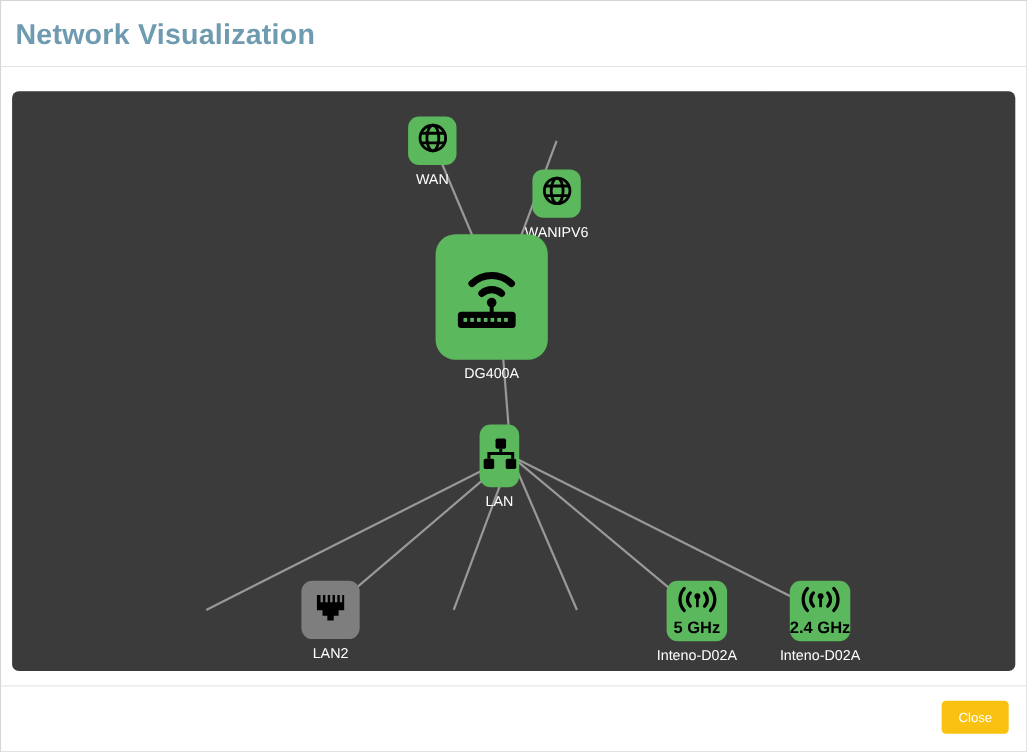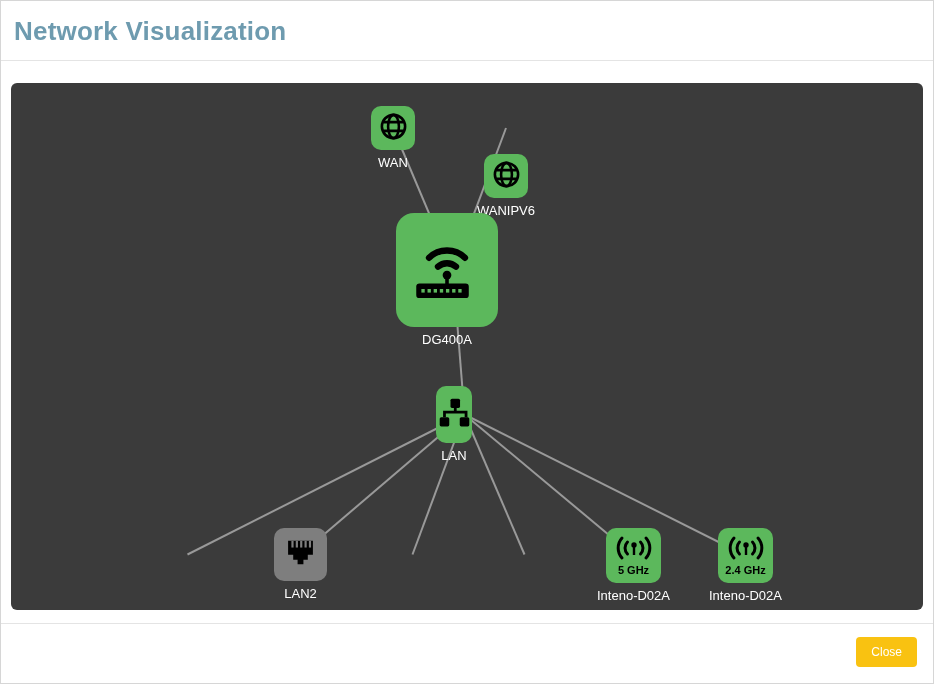--- a/index.html
+++ b/index.html
@@ -46,21 +46,21 @@
     position: absolute;
     top: calc(100% + 5px);
     left: 50%;
     transform: translateX(-50%);
     white-space: nowrap;
     color: #ffffff;
     font-size: 13px;
     text-align: center;
   }
   .band {
-    font-size: 11px;
+    font-size: 15px;
     font-weight: bold;
     color: #000;
     margin-top: -1px;
     white-space: nowrap;
   }
   .footer-divider { margin-top: 13px; }
   .footer { display: flex; justify-content: flex-end; padding: 13px 16px; }
   .close-btn {
     background: var(--close-bg, #f9c211);
     color: #ffffff;

